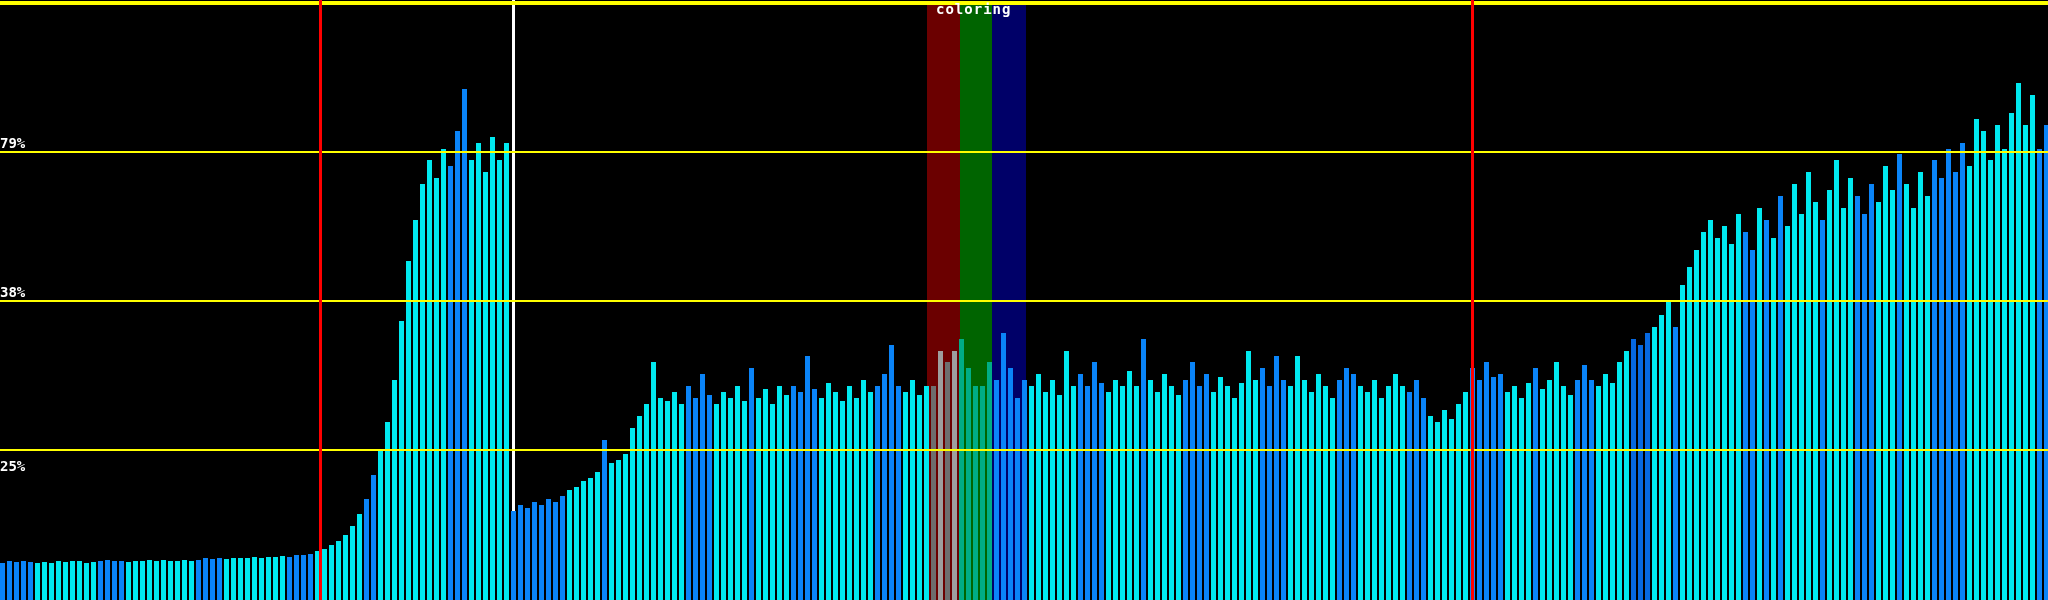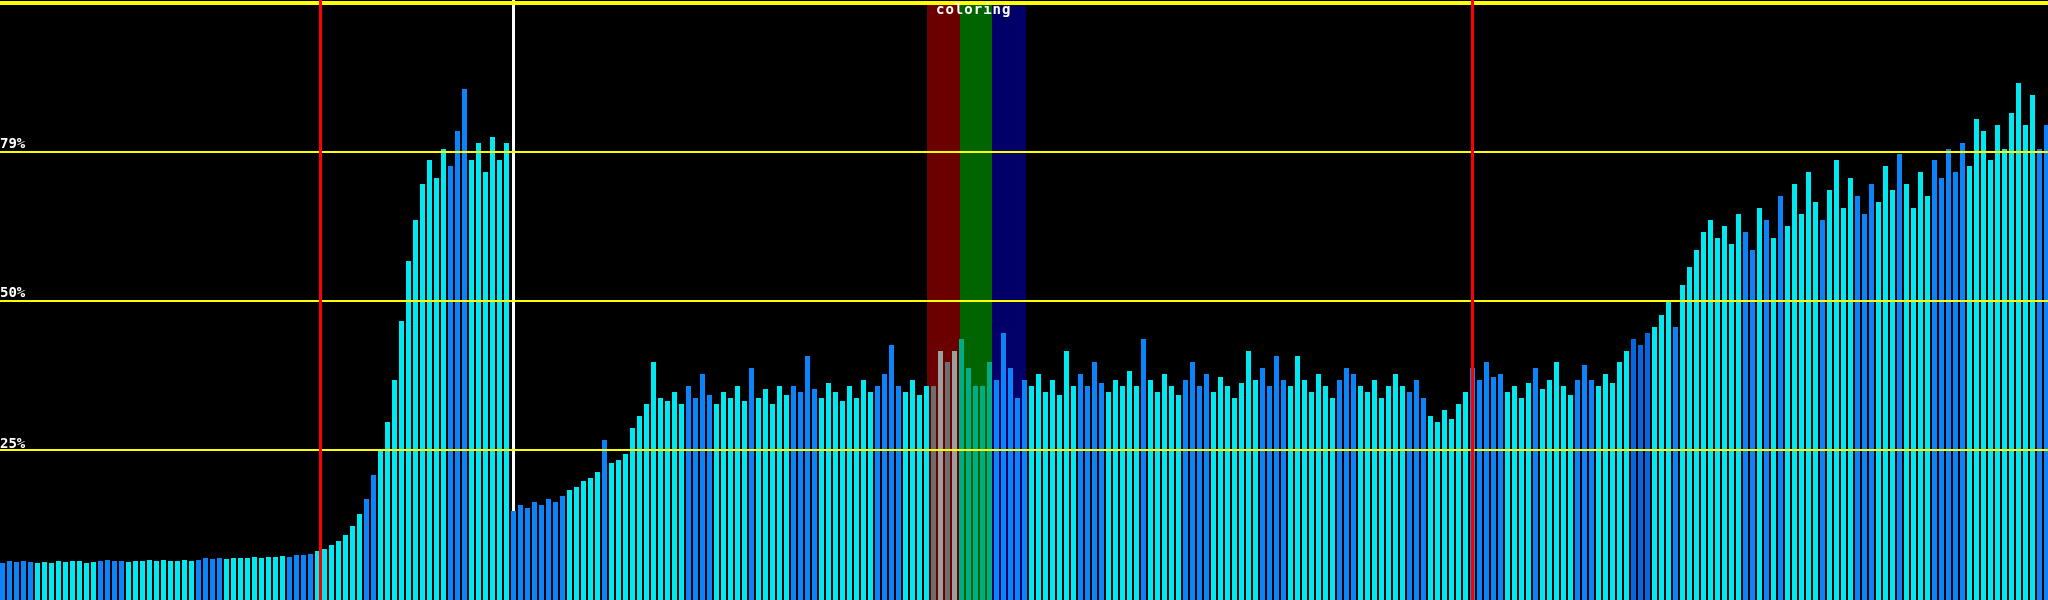--- a/index.html
+++ b/index.html
@@ -340,22 +340,22 @@
       <div class="bar" style="left: 2023px; width: 5px; height: 475px; background: rgb(0, 233, 240);"></div>
       <div class="bar" style="left: 2030px; width: 5px; height: 505px; background: rgb(0, 233, 240);"></div>
       <div class="bar" style="left: 2037px; width: 5px; height: 451px; background: rgb(10, 132, 248);"></div>
       <div class="bar" style="left: 2044px; width: 5px; height: 475px; background: rgb(10, 132, 248);"></div>
     </div>
   <div id="grid-layer">
       <div class="gridline top" style="top: 1px; background: rgb(255, 255, 0);"></div>
       <div class="gridline" style="top: 151px; background: rgb(255, 255, 0);"></div>
       <div class="tick-label" style="top: 136px;">79%</div>
       <div class="gridline" style="top: 300px; background: rgb(255, 255, 0);"></div>
-      <div class="tick-label" style="top: 285px;">50%</div>
+      <div class="tick-label" style="top: 285px;">38%</div>
       <div class="gridline" style="top: 449px; background: rgb(255, 255, 0);"></div>
-      <div class="tick-label" style="top: 436px;">25%</div>
+      <div class="tick-label" style="top: 459px;">25%</div>
     </div>
   <div id="red-layer">
       <div class="vline red" style="left: 319px; background: rgb(255, 0, 0);"></div>
       <div class="vline red" style="left: 1471px; background: rgb(255, 0, 0);"></div>
     </div>
   <div class="coloring-label" id="coloring-label" style="left: 936px; top: 2px;">coloring</div>
 </div>
 
 </body></html>

